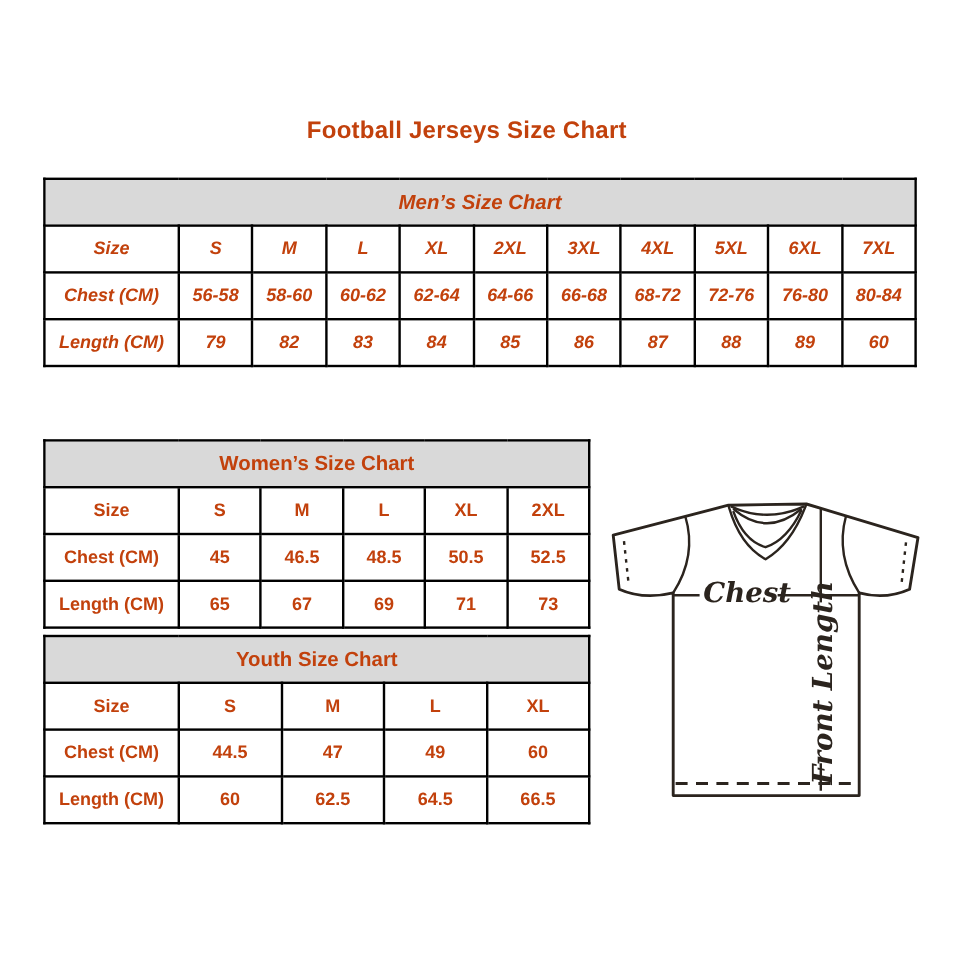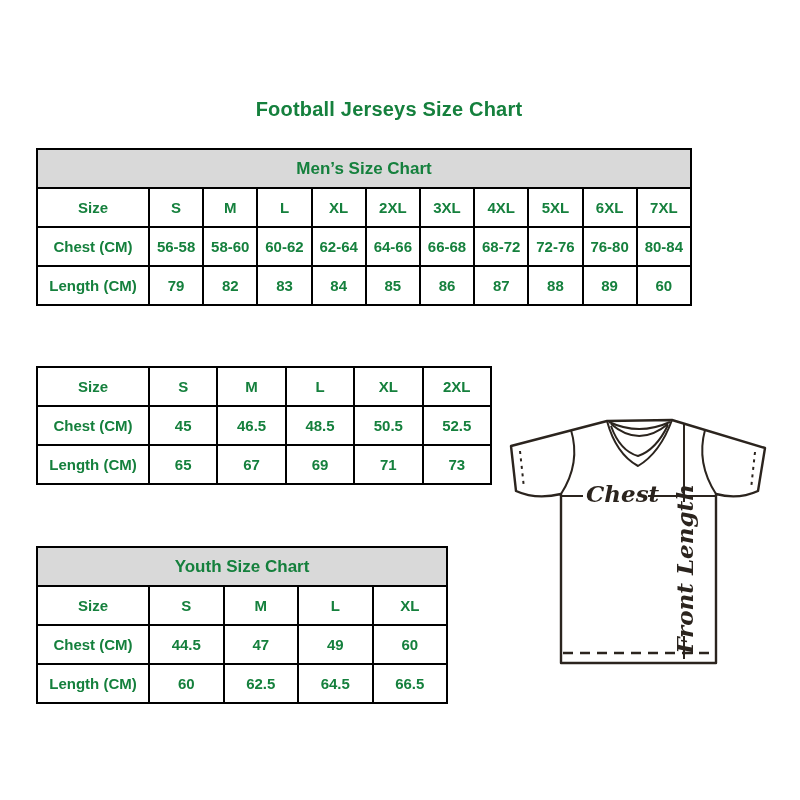--- a/index.html
+++ b/index.html
@@ -2,21 +2,21 @@
 <html><head>
 <meta charset="utf-8">
 <style>
   html, body { margin: 0; padding: 0; background: #ffffff; }
   .page {
     position: relative;
     width: 800px;
     height: 800px;
     background: #ffffff;
     font-family: "Liberation Sans", sans-serif;
-    color: #15803d;
+    color: #c2410c;
     overflow: hidden;
   }
   .title {
     position: absolute;
     left: 0;
     top: 98px;
     width: 778px;
     text-align: center;
     font-size: 20px;
     font-weight: bold;
@@ -36,23 +36,23 @@
     font-size: 15px;
     padding: 0;
     overflow: hidden;
     white-space: nowrap;
   }
   table.tbl tr { height: 39px; }
   table.tbl td.band {
     background: #d9d9d9;
     font-size: 17px;
   }
-  table.men   { left: 36px; top: 148px; width: 656px; }
+  table.men   { left: 36px; top: 148px; width: 728px; font-style: italic; }
   table.women { left: 36px; top: 366px; width: 456px; }
-  table.youth { left: 36px; top: 546px; width: 412px; }
+  table.youth { left: 36px; top: 529px; width: 456px; }
   col.label-col { width: 112px; }
   .jersey {
     position: absolute;
     left: 498px;
     top: 398px;
     width: 272px;
     height: 300px;
   }
   .jersey text {
     font-family: "DejaVu Serif", serif;
@@ -120,20 +120,23 @@
     </tbody>
   </table>
 
   <table class="tbl women">
     <colgroup>
         <col class="label-col">
         <col span="5">
       </colgroup>
     <tbody>
       <tr>
+        <td class="band" colspan="6">Women’s Size Chart</td>
+      </tr>
+      <tr>
         <td>Size</td>
         <td>S</td>
         <td>M</td>
         <td>L</td>
         <td>XL</td>
         <td>2XL</td>
       </tr>
       <tr>
         <td>Chest (CM)</td>
         <td>45</td>

